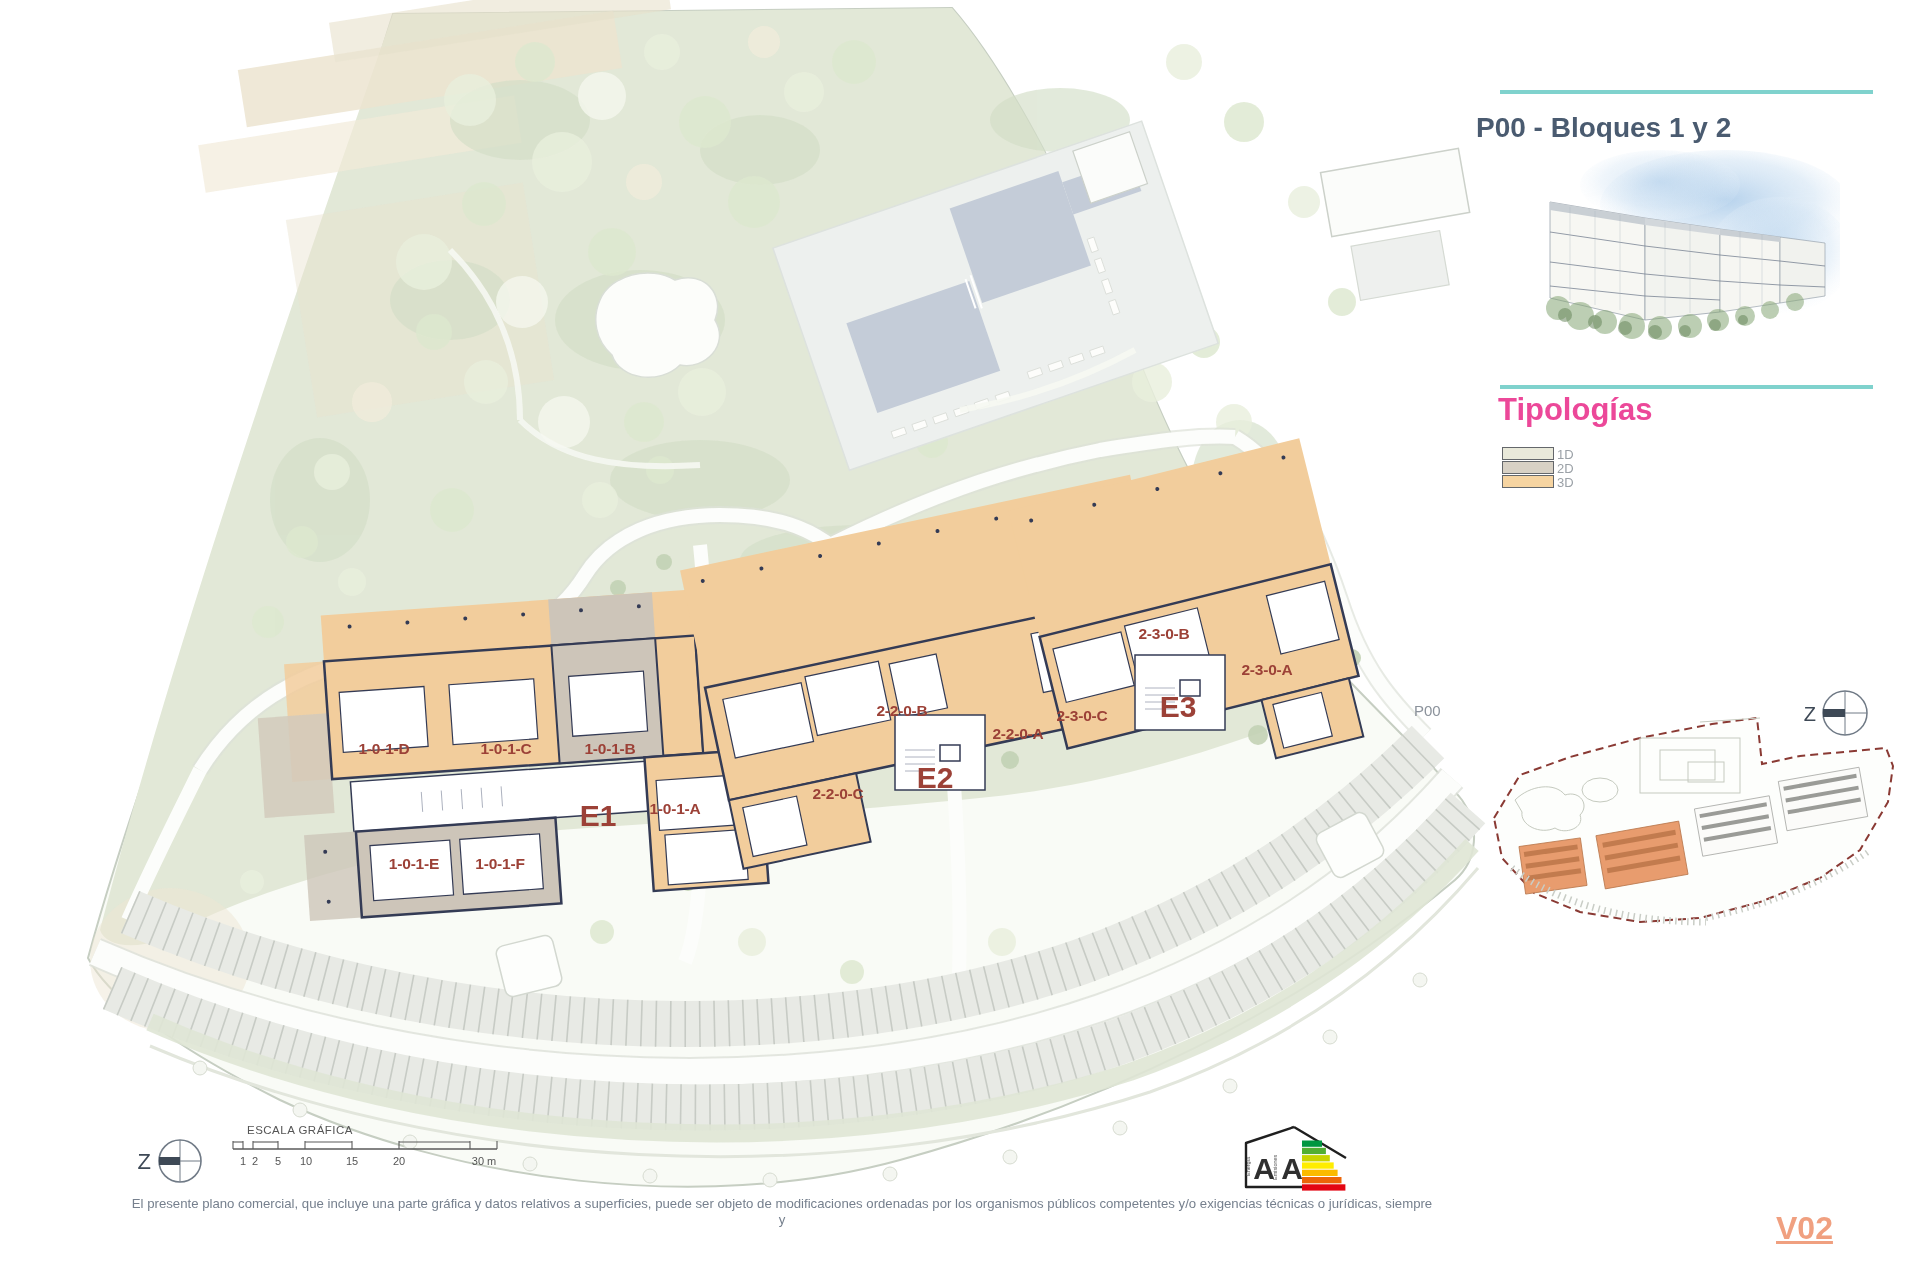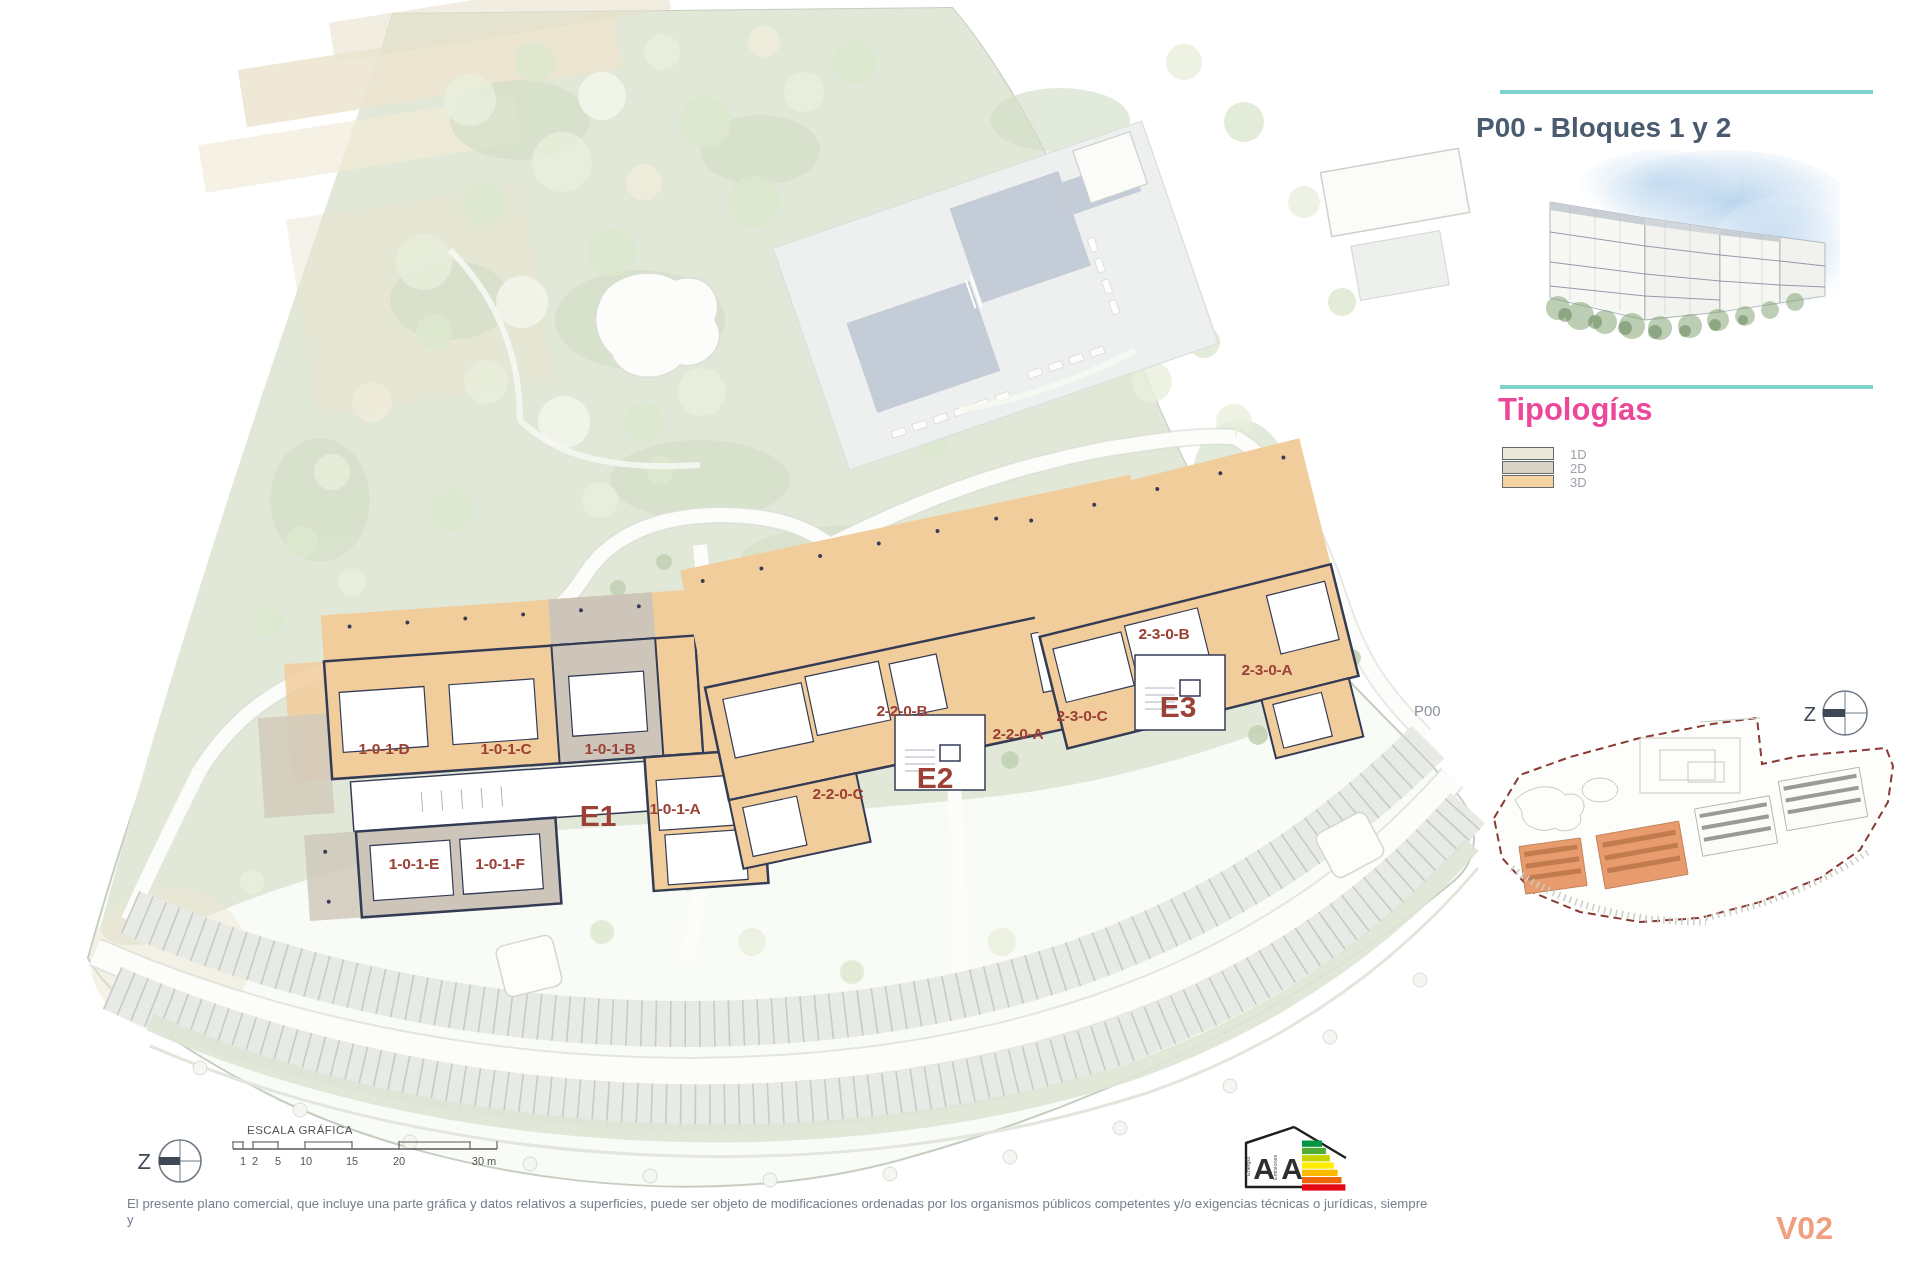--- a/index.html
+++ b/index.html
@@ -6,27 +6,27 @@
   #stage{position:relative;width:1920px;height:1280px;background:#fff;overflow:hidden;
          font-family:"Liberation Sans",sans-serif;}
   #siteplan{position:absolute;left:0;top:0;}
   svg text{font-family:"Liberation Sans",sans-serif;}
   .unit-lbl{font-weight:bold;font-size:15.5px;letter-spacing:-0.2px;}
   .block-lbl{font-weight:bold;font-size:30px;}
   .rp-rule{position:absolute;height:4px;background:#7fd2cd;}
   .rp-title{position:absolute;left:1476px;top:112px;font-size:28px;font-weight:bold;color:#4a5b70;}
   .rp-heading{position:absolute;left:1498px;top:392px;font-size:31px;font-weight:bold;color:#ec4899;}
   #typology-legend{position:absolute;left:1502px;top:447px;}
-  .leg-row{display:flex;align-items:center;height:14px;gap:13px;}
+  .leg-row{display:flex;align-items:center;height:14px;}
   .leg-swatch{width:52px;height:13px;border:1px solid #64676b;box-sizing:border-box;margin-top:-1px;}
   .leg-label{font-size:13px;color:#9ba1a7;margin-left:3px;line-height:13px;}
   #watercolor{position:absolute;left:1540px;top:150px;width:300px;height:232px;}
   #disclaimer{position:absolute;left:127px;top:1196px;width:1310px;font-size:13.2px;
-              color:#76808e;line-height:16px;}
-  #version{position:absolute;left:1776px;top:1210px;font-size:32px;font-weight:bold;}
+              color:#76808e;line-height:16px;text-align:center;}
+  #version{position:absolute;left:1776px;top:1210px;font-size:32px;font-weight:bold;text-decoration:underline;}
 </style>
 </head>
 <body>
 
 <div id="stage">
 
 <svg id="siteplan" width="1920" height="1280" viewBox="0 0 1920 1280">
 
   <path d="M 393,14 L 952,8 C 1010,75 1075,200 1135,350 C 1190,490 1235,560 1320,650
            C 1380,715 1430,760 1462,800 C 1480,825 1478,860 1455,880

